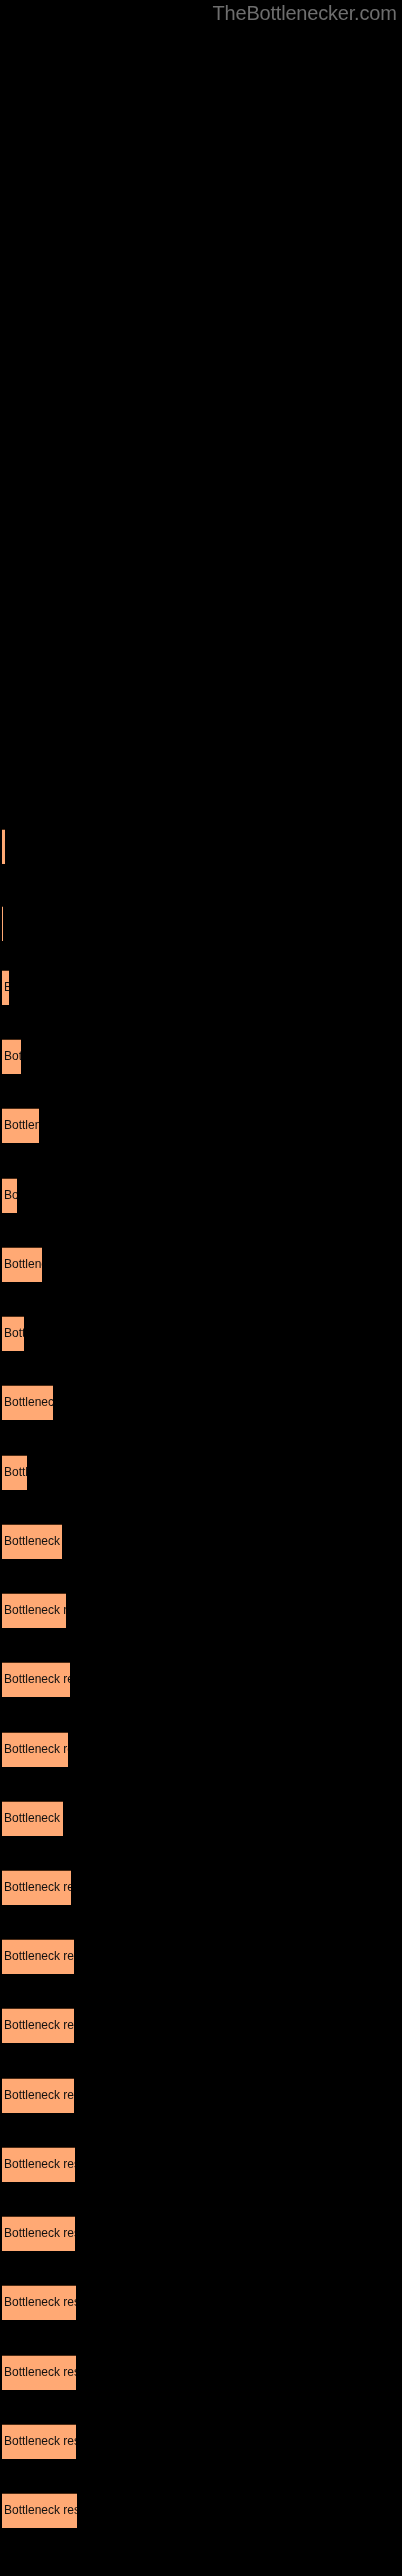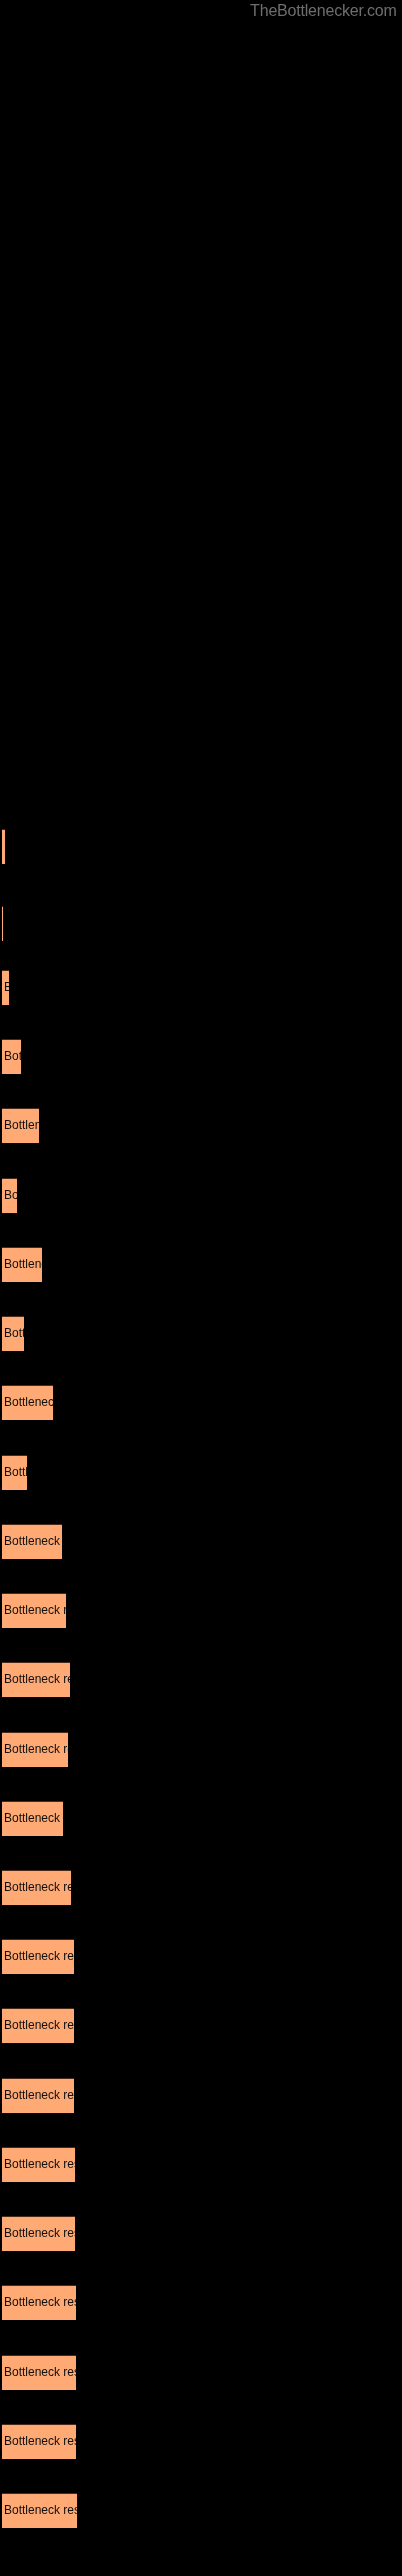--- a/index.html
+++ b/index.html
@@ -13,21 +13,21 @@
     position: relative;
     overflow: hidden;
     font-family: "Liberation Sans", sans-serif;
   }
 
   .watermark {
     position: absolute;
     top: 1.6px;
     right: 6.4px;
     color: #6e6e6e;
-    font-size: 16px;
+    font-size: 20px;
     font-family: "Liberation Sans", sans-serif;
     letter-spacing: -0.2px;
     white-space: nowrap;
   }
 
   .chart-area {
     position: absolute;
     left: 0;
     top: 0;
     width: 403px;

